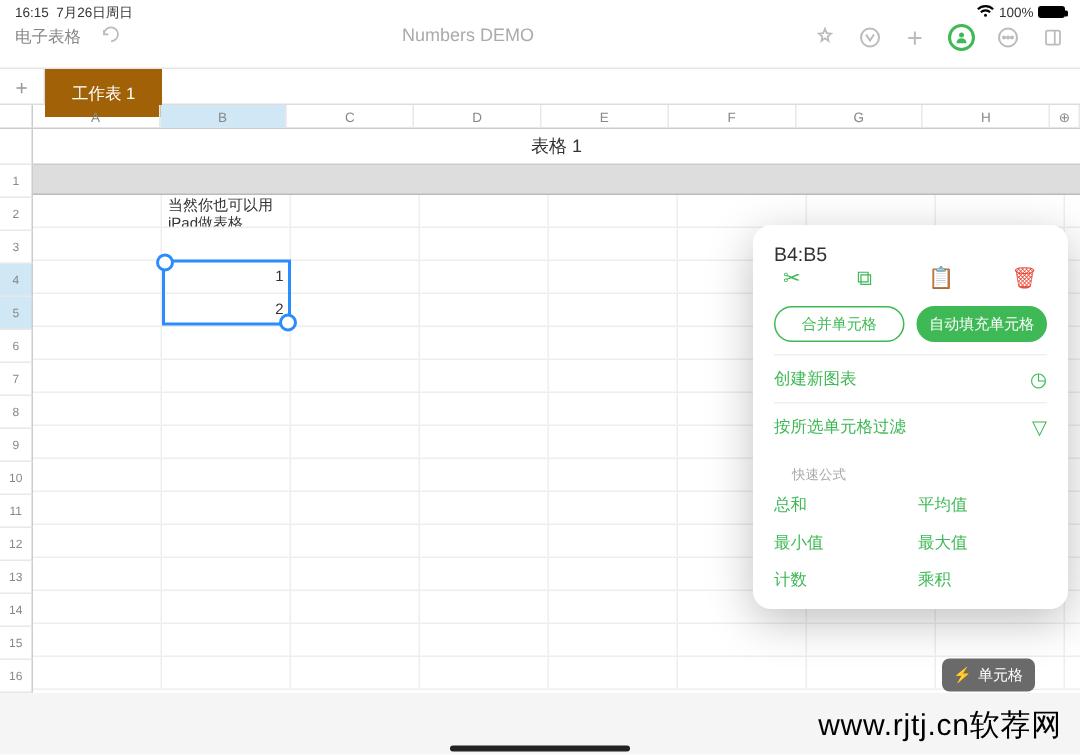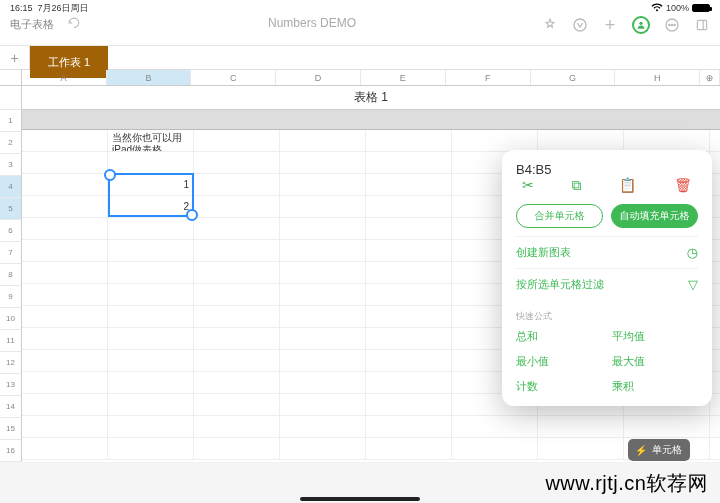--- a/index.html
+++ b/index.html
@@ -43,21 +43,21 @@
   .pop-ref{font-weight:400;font-size:13px;margin-bottom:0}
   .pop-icons{display:flex;justify-content:space-between;margin-bottom:10px;padding:0 6px}
   .pop-icons span{color:#3eb955;font-size:14px}
   .pop-icons .del{color:#e74c3c}
   .pop-btns{display:flex;gap:8px;margin-bottom:8px}
   .pbtn{flex:1;height:24px;border-radius:12px;font-size:10px;display:flex;align-items:center;justify-content:center;border:1px solid #3eb955}
   .pbtn.outline{color:#3eb955;background:#fff}
   .pbtn.fill{color:#fff;background:#3eb955}
   .pop-row{display:flex;justify-content:space-between;align-items:center;height:32px;color:#3eb955;font-size:11px;border-top:1px solid #f0f0f0}
   .pop-row .ri{color:#3eb955;font-size:13px}
-  .pop-section{font-size:9px;color:#aaa;margin:10px 0 6px}
+  .pop-section{font-size:9px;color:#aaa;margin:10px 12px 6px}
   .quick-grid{display:grid;grid-template-columns:1fr 1fr;row-gap:10px;column-gap:10px}
   .quick-grid span{color:#3eb955;font-size:11px}
   .cellpill{position:absolute;right:30px;bottom:42px;background:#6a6a6a;color:#fff;font-size:10px;padding:4px 8px;border-radius:5px;display:flex;align-items:center;gap:4px;z-index:6}
   .watermark{position:absolute;right:12px;bottom:6px;font-size:20px;font-weight:400;color:#000;letter-spacing:.5px;z-index:7}
   .homebar{position:absolute;bottom:2px;left:50%;transform:translateX(-50%);width:120px;height:4px;background:#222;border-radius:3px;z-index:7}
 </style>
 </head>
 <body>
 
 <div class="statusbar">

